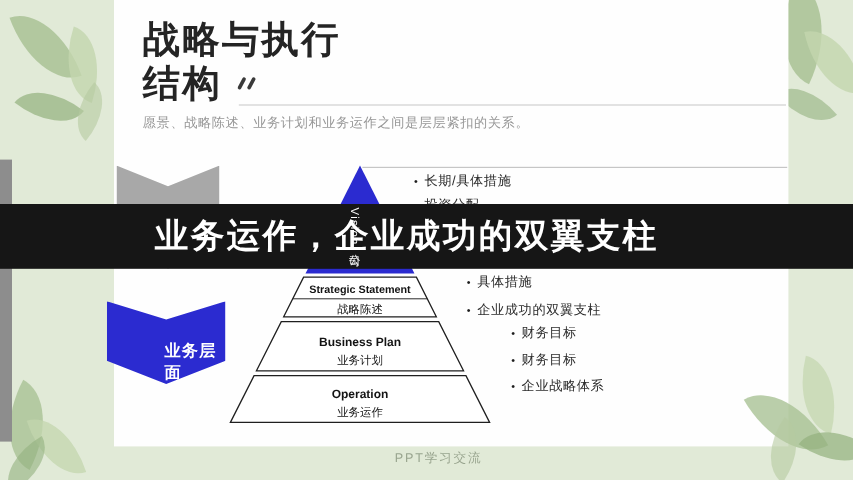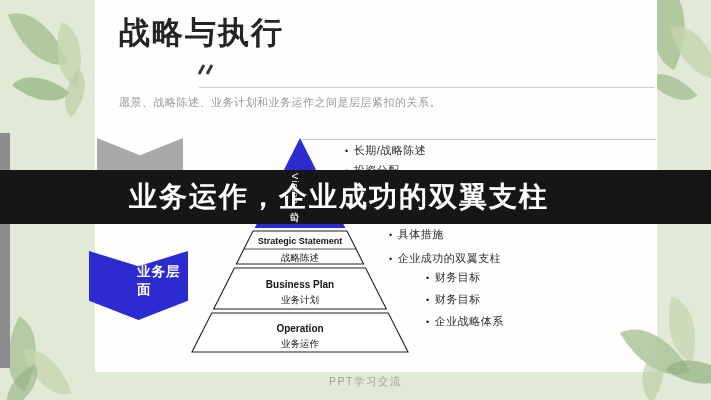--- a/index.html
+++ b/index.html
@@ -39,21 +39,21 @@
   .subtitle{position:absolute;left:119px;top:95px;font-size:11px;color:#979797;z-index:5;letter-spacing:.5px;white-space:nowrap;font-family:Liberation Mono, monospace;}
 
   
   .divider{position:absolute;left:302px;top:139px;width:354px;height:1px;background:#c6c6c6;z-index:3;}
   .stripe{position:absolute;left:0;top:133px;width:10px;height:235px;background:#8d8d8d;z-index:20;}
 
   .chevron-gray{position:absolute;left:97px;top:138px;width:86px;height:86px;background:#a8a8a8;
     clip-path:polygon(0 0,50% 20%,100% 0,100% 74%,50% 100%,0 74%);z-index:10;}
   .chevron-blue{position:absolute;left:89px;top:251px;width:99px;height:69px;background:#2b2bd0;
     clip-path:polygon(0 0,50% 22%,100% 0,100% 72%,50% 100%,0 72%);z-index:10;
-    display:flex;justify-content:center;align-items:flex-start;padding-top:12px;box-sizing:border-box;padding-left:48px;}
+    display:flex;justify-content:center;align-items:flex-end;padding-top:12px;box-sizing:border-box;padding-left:48px;}
   .chevron-blue span{color:#fff;font-weight:bold;font-size:13.5px;letter-spacing:1px;}
 
   .pyramid-svg{position:absolute;left:180px;top:130px;z-index:10;}
   .pyramid-svg text{font-family:"Liberation Sans", sans-serif;fill:#141414;}
   .pyr-en{font-weight:bold;font-size:9px;}
   .pyr-en2{font-weight:bold;font-size:10px;}
   .pyr-zh{font-size:9.5px;}
 
   
   .bgroup{position:absolute;z-index:12;}
@@ -90,20 +90,21 @@
 <div class="lf z1 l11"></div>
 <div class="lf z3 l12"></div>
 <div class="lf z3 l13"></div>
 <div class="lf z3 l14"></div>
 <div class="lf z3 l15"></div>
 
 <div class="panel"></div>
 
 <div class="title">
   <div>战略与执行</div>
+  <div>结构</div>
 </div>
 <div class="title-ticks">
     <i></i>
     <i></i>
   </div>
 <div class="title-underline"></div>
 <div class="subtitle">愿景、战略陈述、业务计划和业务运作之间是层层紧扣的关系。</div>
 
 <div class="divider"></div>
 <div class="stripe"></div>
@@ -124,21 +125,21 @@
   <text x="120" y="131" class="pyr-zh" text-anchor="middle">战略陈述</text>
   <text x="120" y="158" class="pyr-en2" text-anchor="middle">Business Plan</text>
   <text x="120" y="173" class="pyr-zh" text-anchor="middle">业务计划</text>
   <text x="120" y="202" class="pyr-en2" text-anchor="middle">Operation</text>
   <text x="120" y="217" class="pyr-zh" text-anchor="middle">业务运作</text>
 </svg>
 
 <div class="bgroup" id="bgroup-a">
   <div class="bi">
     <span class="dot">•</span>
-    <span>长期/战略陈述</span>
+    <span>长期/具体措施</span>
   </div>
   <div class="bi">
     <span class="dot">•</span>
     <span>投资分配</span>
   </div>
 </div>
 
 <div class="bgroup" id="bgroup-b">
   <div class="bi">
     <span class="dot">•</span>

